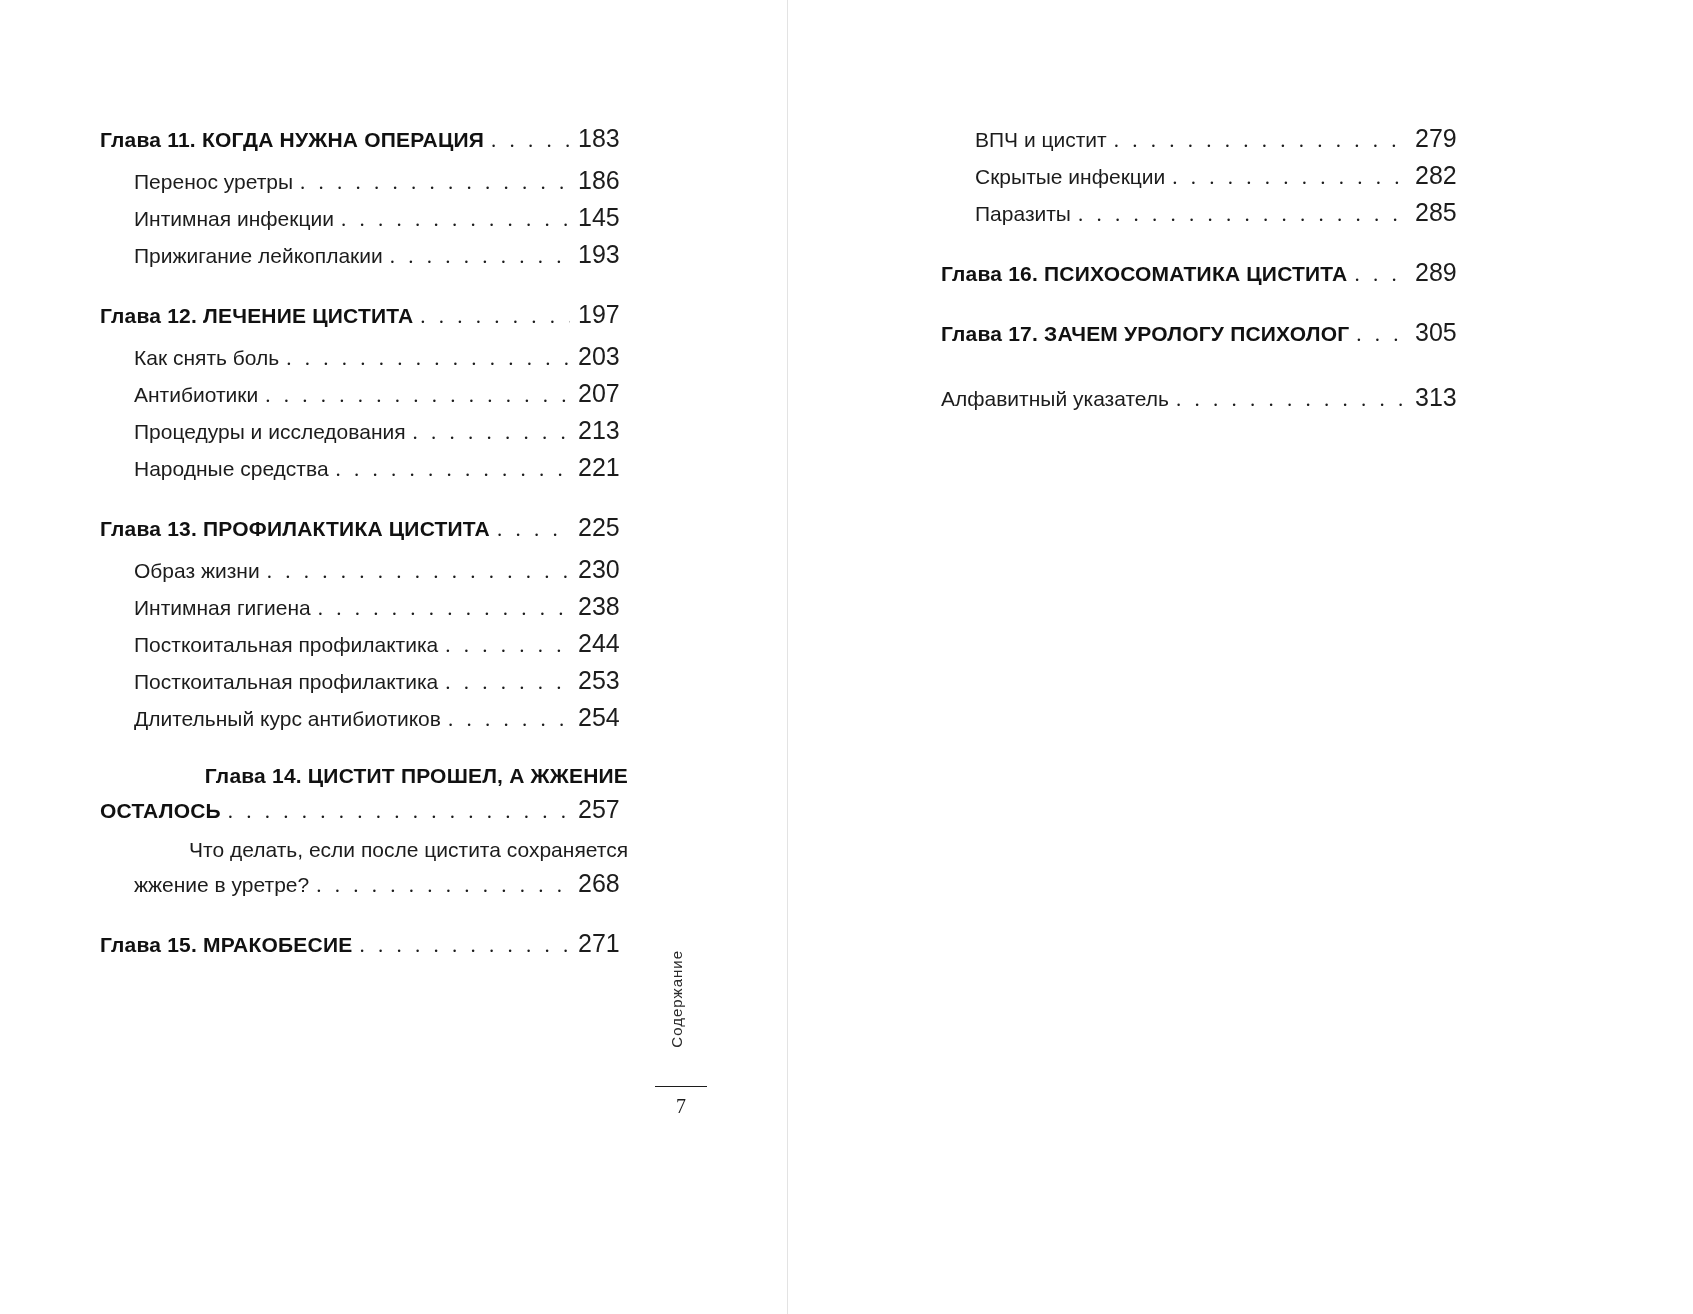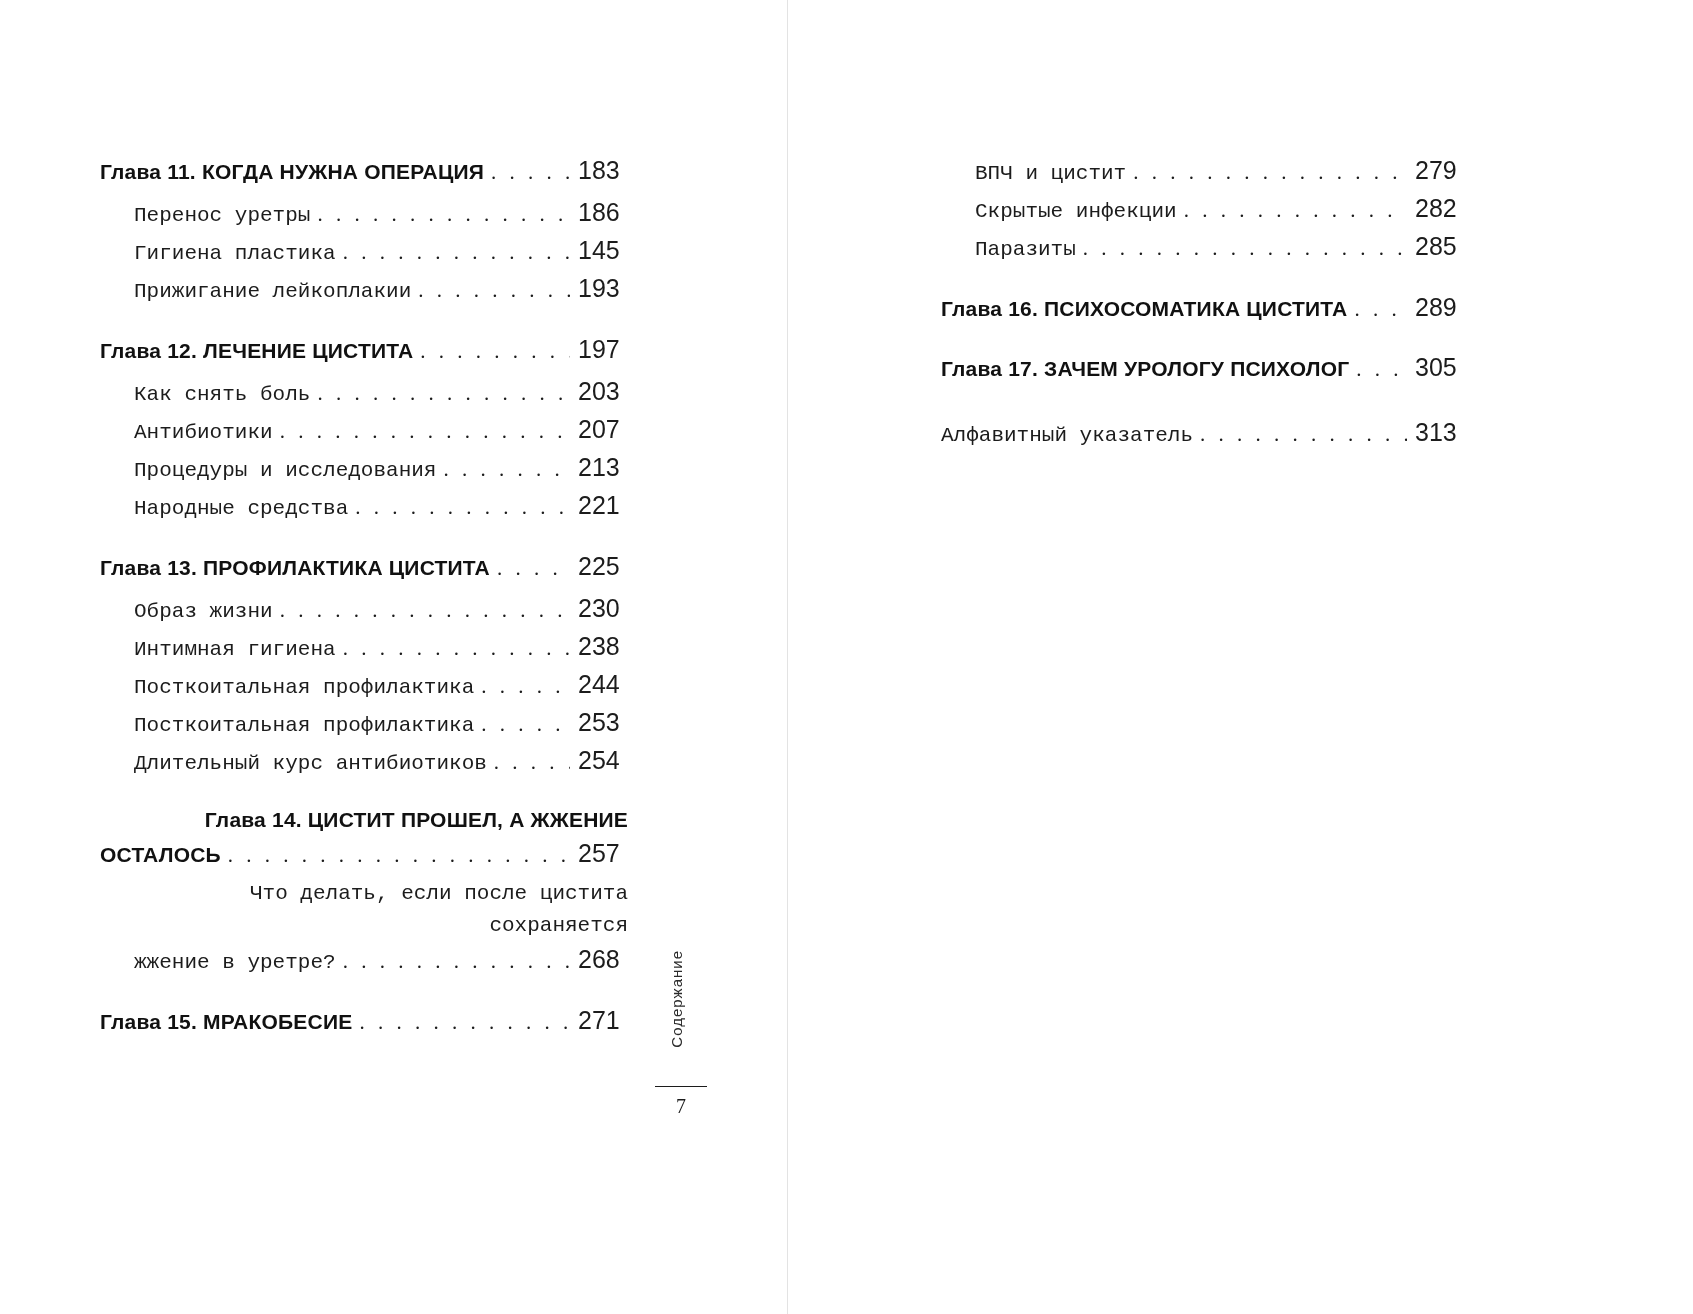--- a/index.html
+++ b/index.html
@@ -15,21 +15,21 @@
 
   .page-divider {
     position: absolute;
     left: 787px;
     top: 0;
     width: 1px;
     height: 100%;
     background: #e3e3e3;
   }
 
-  .toc-col { position: absolute; top: 121px; margin-top: 32px; }
+  .toc-col { position: absolute; top: 121px; }
   .toc-left  { left: 100px; width: 528px; }
   .toc-right { left: 941px; width: 524px; }
 
   .entry { font-size: 21px; }
   .row {
     display: flex;
     align-items: baseline;
     line-height: 35px;
   }
   .wrap { line-height: 32px; display: block; text-align: right; }
@@ -40,21 +40,21 @@
 
   .entry.chapter .label {
     font-family: "Liberation Sans", sans-serif;
     font-weight: 700;
     font-size: 21px;
     letter-spacing: 0.2px;
     color: #111111;
   }
   .entry.item { padding-left: 34px; }
   .entry.item .label, .entry.plain .label {
-    font-family: Liberation Mono, monospace;
+    font-family: Liberation Sans, sans-serif;
   }
 
   .label { flex: 0 0 auto; white-space: nowrap; }
   .wrap.label { white-space: normal; }
 
   .dots {
     flex: 1 1 auto;
     overflow: hidden;
     white-space: nowrap;
     margin: 0 8px 0 7px;
@@ -122,21 +122,21 @@
       </div>
       <div class="entry item">
         <div class="row">
           <span class="label">Перенос уретры</span>
           <span class="dots"></span>
           <span class="num">186</span>
         </div>
       </div>
       <div class="entry item">
         <div class="row">
-          <span class="label">Гигиена пластика</span>
+          <span class="label">Интимная инфекции</span>
           <span class="dots"></span>
           <span class="num">145</span>
         </div>
       </div>
       <div class="entry item">
         <div class="row">
           <span class="label">Прижигание лейкоплакии</span>
           <span class="dots"></span>
           <span class="num">193</span>
         </div>

